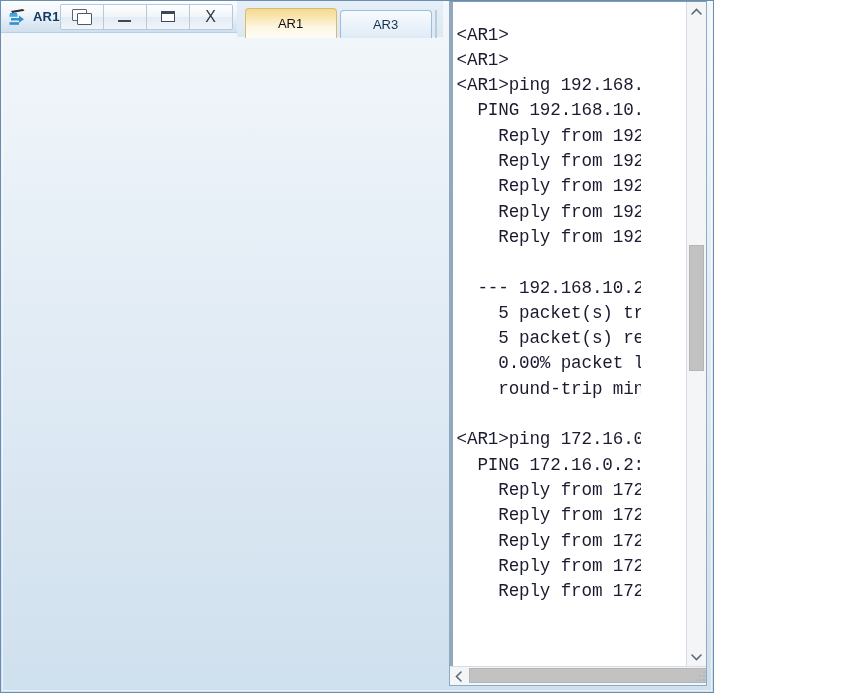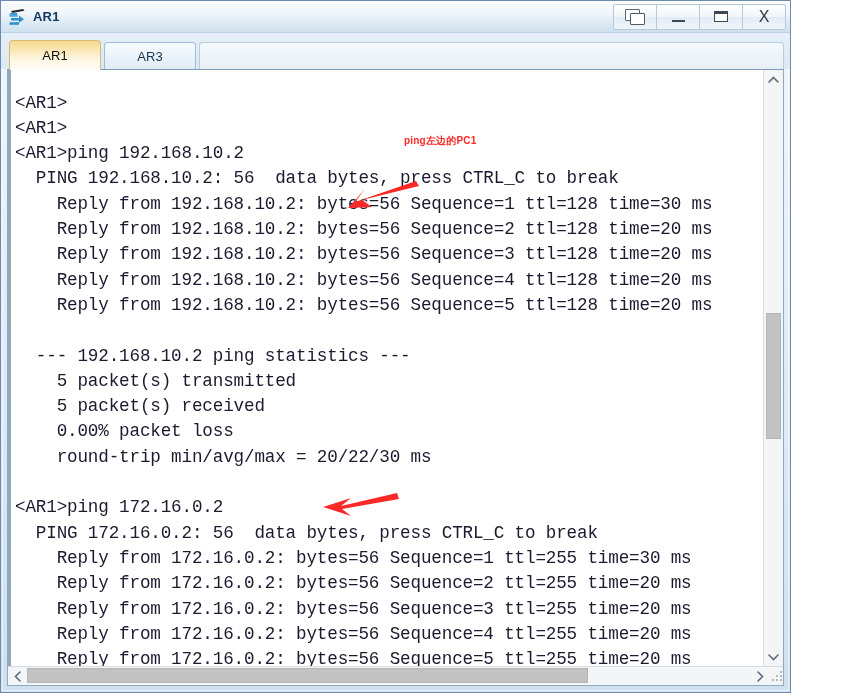--- a/index.html
+++ b/index.html
@@ -12,27 +12,27 @@
     width: 845px;
     height: 693px;
     overflow: hidden;
     font-family: "Liberation Sans", sans-serif;
   }
 
   
   .window {
     position: absolute;
     left: 0; top: 0;
-    width: 791px;
+    width: 714px;
     height: 693px;
     box-sizing: border-box;
     border: 1px solid #6a8caf;
     background: linear-gradient(to bottom, #f3f7fb 0%, #dfeaf4 55%, #cfe0ee 100%);
     display: flex;
-    flex-direction: column;
+    flex-direction: row;
   }
   .window-inner-edge {
     position: absolute;
     left: 1px; top: 1px; right: 1px; bottom: 1px;
     border: 1px solid #ffffff;
     pointer-events: none;
     opacity: .55;
   }
 
   

